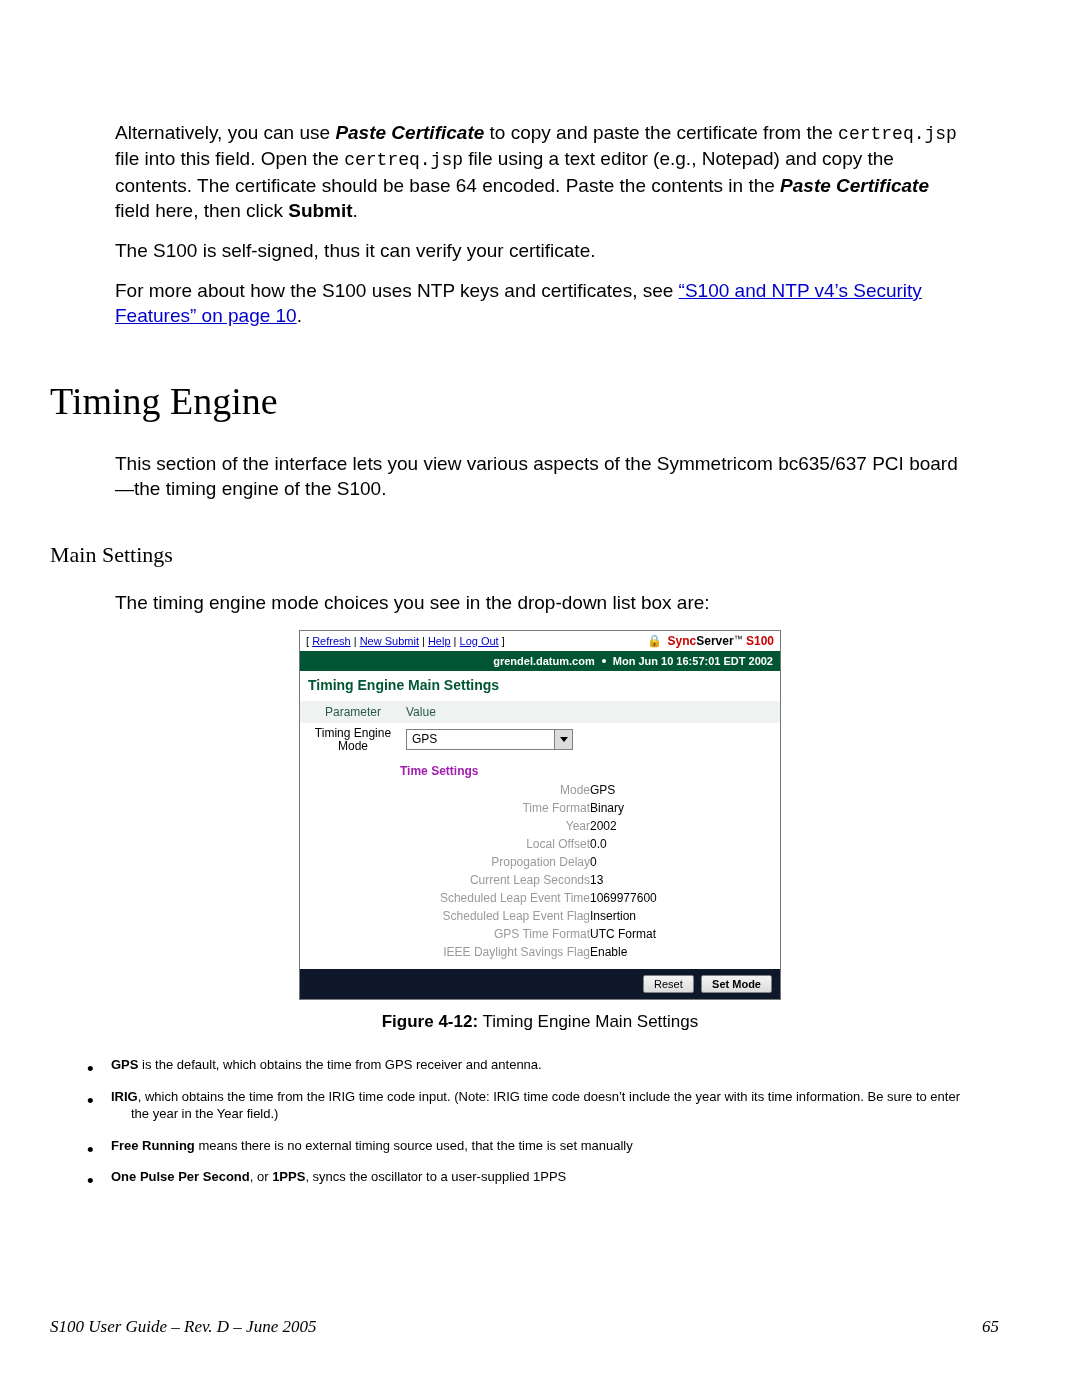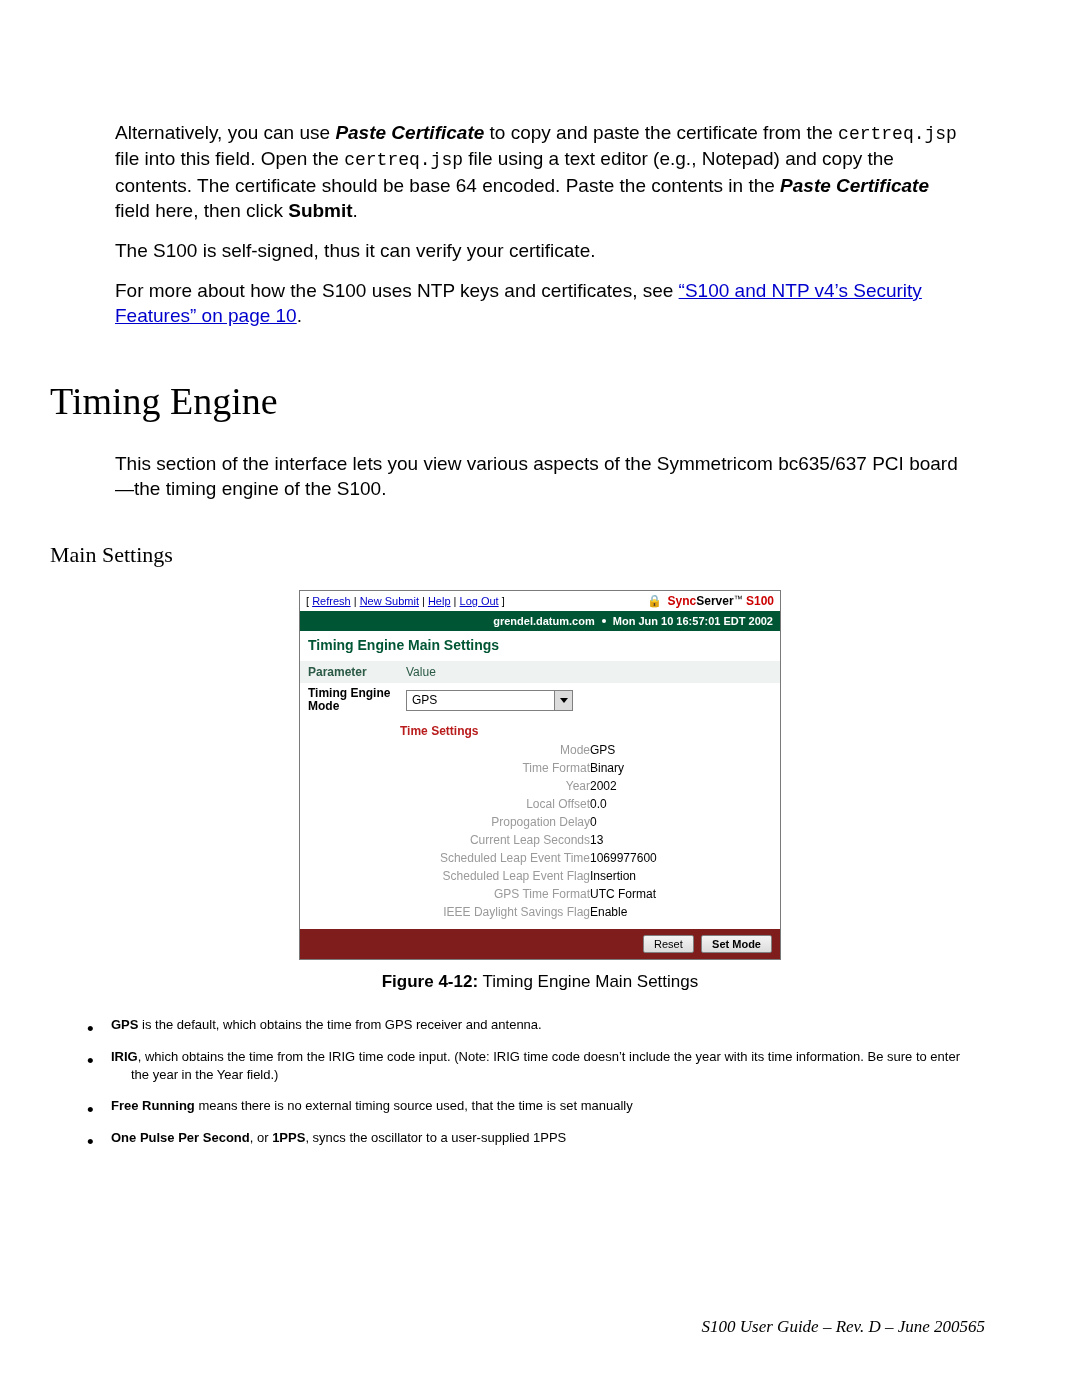--- a/index.html
+++ b/index.html
@@ -110,23 +110,23 @@
   .ss-row {
     display: flex;
     align-items: center;
     padding: 4px 8px;
   }
   .ss-row.header-row {
     background: #eef2f0;
   }
   .ss-label-cell {
     width: 90px;
-    text-align: left;
+    text-align: center;
     padding-right: 8px;
-    font-weight: bold;
+    font-weight: normal;
     color: #2b5a46;
     font-size: 12px;
   }
   .ss-value-cell {
     flex: 1;
     font-weight: normal;
     color: #2b5a46;
     font-size: 12px;
   }
   .ss-engine-row .ss-label-cell {
@@ -161,39 +161,39 @@
     border-left: 4px solid transparent;
     border-right: 4px solid transparent;
     border-top: 5px solid #000;
   }
   .settings-table {
     margin-left: 100px;
     padding: 4px 0 8px 0;
   }
   .settings-table .st-title {
     font-weight: bold;
-    color: #b91c1c;
+    color: #a21caf;
     padding: 3px 0;
     font-size: 12px;
   }
   .settings-table .st-row {
     display: flex;
     padding: 2px 0;
     font-size: 12px;
     text-align: right;
   }
   .settings-table .st-k {
     width: 190px;
     color: #9a9a9a;
   }
   .settings-table .st-v {
     color: #000;
   }
   .ss-footer {
-    background: #7f1d1d;
+    background: #0f172a;
     padding: 6px 8px;
     text-align: right;
   }
   .ss-btn {
     display: inline-block;
     background: linear-gradient(#f4f4f4, #dcdcdc);
     border: 1px solid #808080;
     border-radius: 2px;
     padding: 2px 10px;
     font-size: 11px;
@@ -226,41 +226,42 @@
   ul.bullets li .li-body {
     display: block;
     padding-left: 20px;
     text-indent: -20px;
   }
 
   .page-footer {
     position: absolute;
     bottom: 40px;
     left: 50px;
-    right: 95px;
+    right: 81px;
     font-family: "Times New Roman", Times, serif;
     font-style: italic;
     font-size: 17px;
     display: flex;
-    justify-content: flex-end;
+    justify-content: space-between;
   }
 </style>
 </head>
 <body>
 
 <div class="page">
 
   <p class="body-text"><span>Alternatively, you can use </span><span class="bold-italic">Paste Certificate</span><span> to copy and paste the certificate from the </span><span class="mono">certreq.jsp</span><span> file into this field. Open the </span><span class="mono">certreq.jsp</span><span> file using a text editor (e.g., Notepad) and copy the contents. The certificate should be base 64 encoded. Paste the contents in the </span><span class="bold-italic">Paste Certificate</span><span> field here, then click </span><span class="bold">Submit</span><span>.</span></p>
   <p class="body-text">The S100 is self-signed, thus it can verify your certificate.</p>
   <p class="body-text"><span>For more about how the S100 uses NTP keys and certificates, see </span><span class="link">“S100 and NTP v4’s Security Features” on page 10</span><span>.</span></p>
 
   <h1 class="section-title">Timing Engine</h1>
   <p class="body-text">This section of the interface lets you view various aspects of the Symmetricom bc635/637 PCI board—the timing engine of the S100.</p>
 
   <h2 class="subsection-title">Main Settings</h2>
+  <p class="body-text">The timing engine mode choices you see in the drop-down list box are:</p>
 
   <div class="figure-wrap">
     <div class="screenshot">
       <div class="ss-topbar">
         <span>
           <span class="bracket">[ </span>
           <a class="top-link">Refresh</a>
           <span class="divider"> | </span>
           <a class="top-link">New Submit</a>
           <span class="divider"> | </span>

